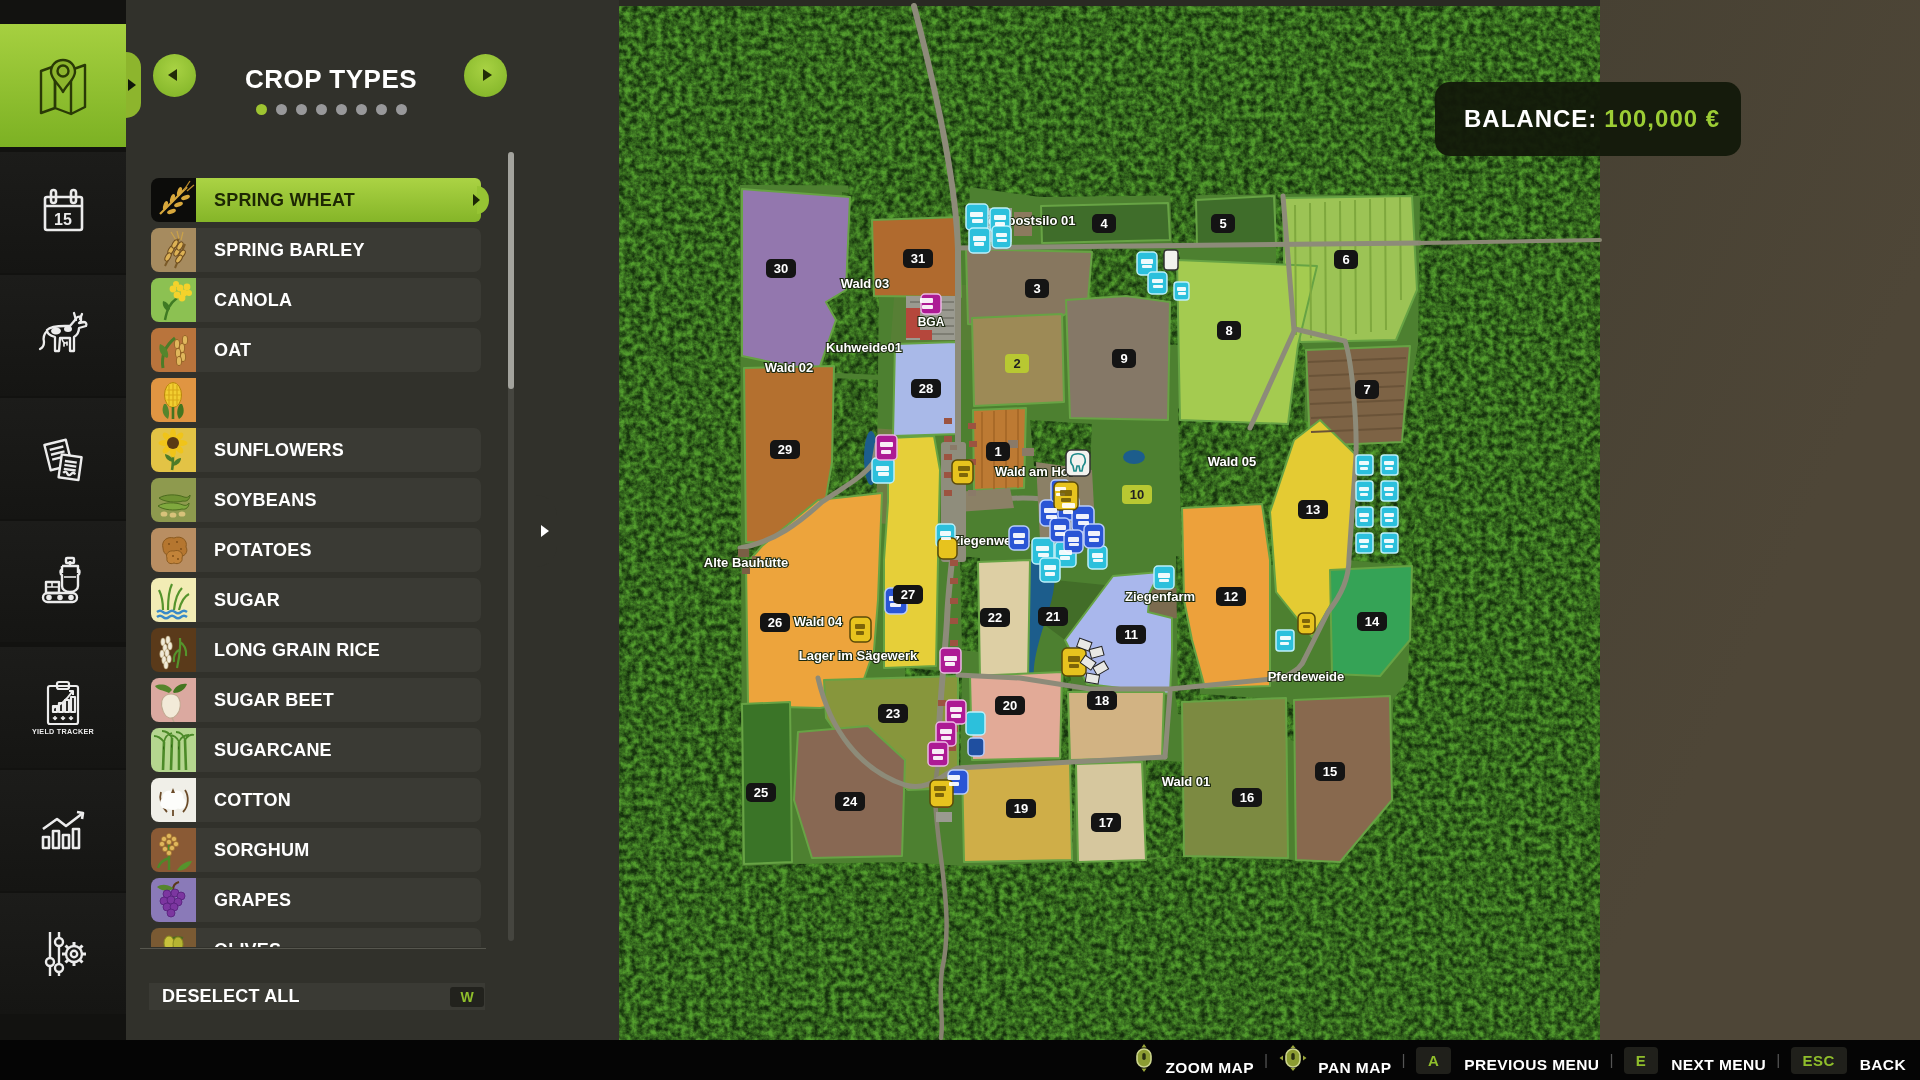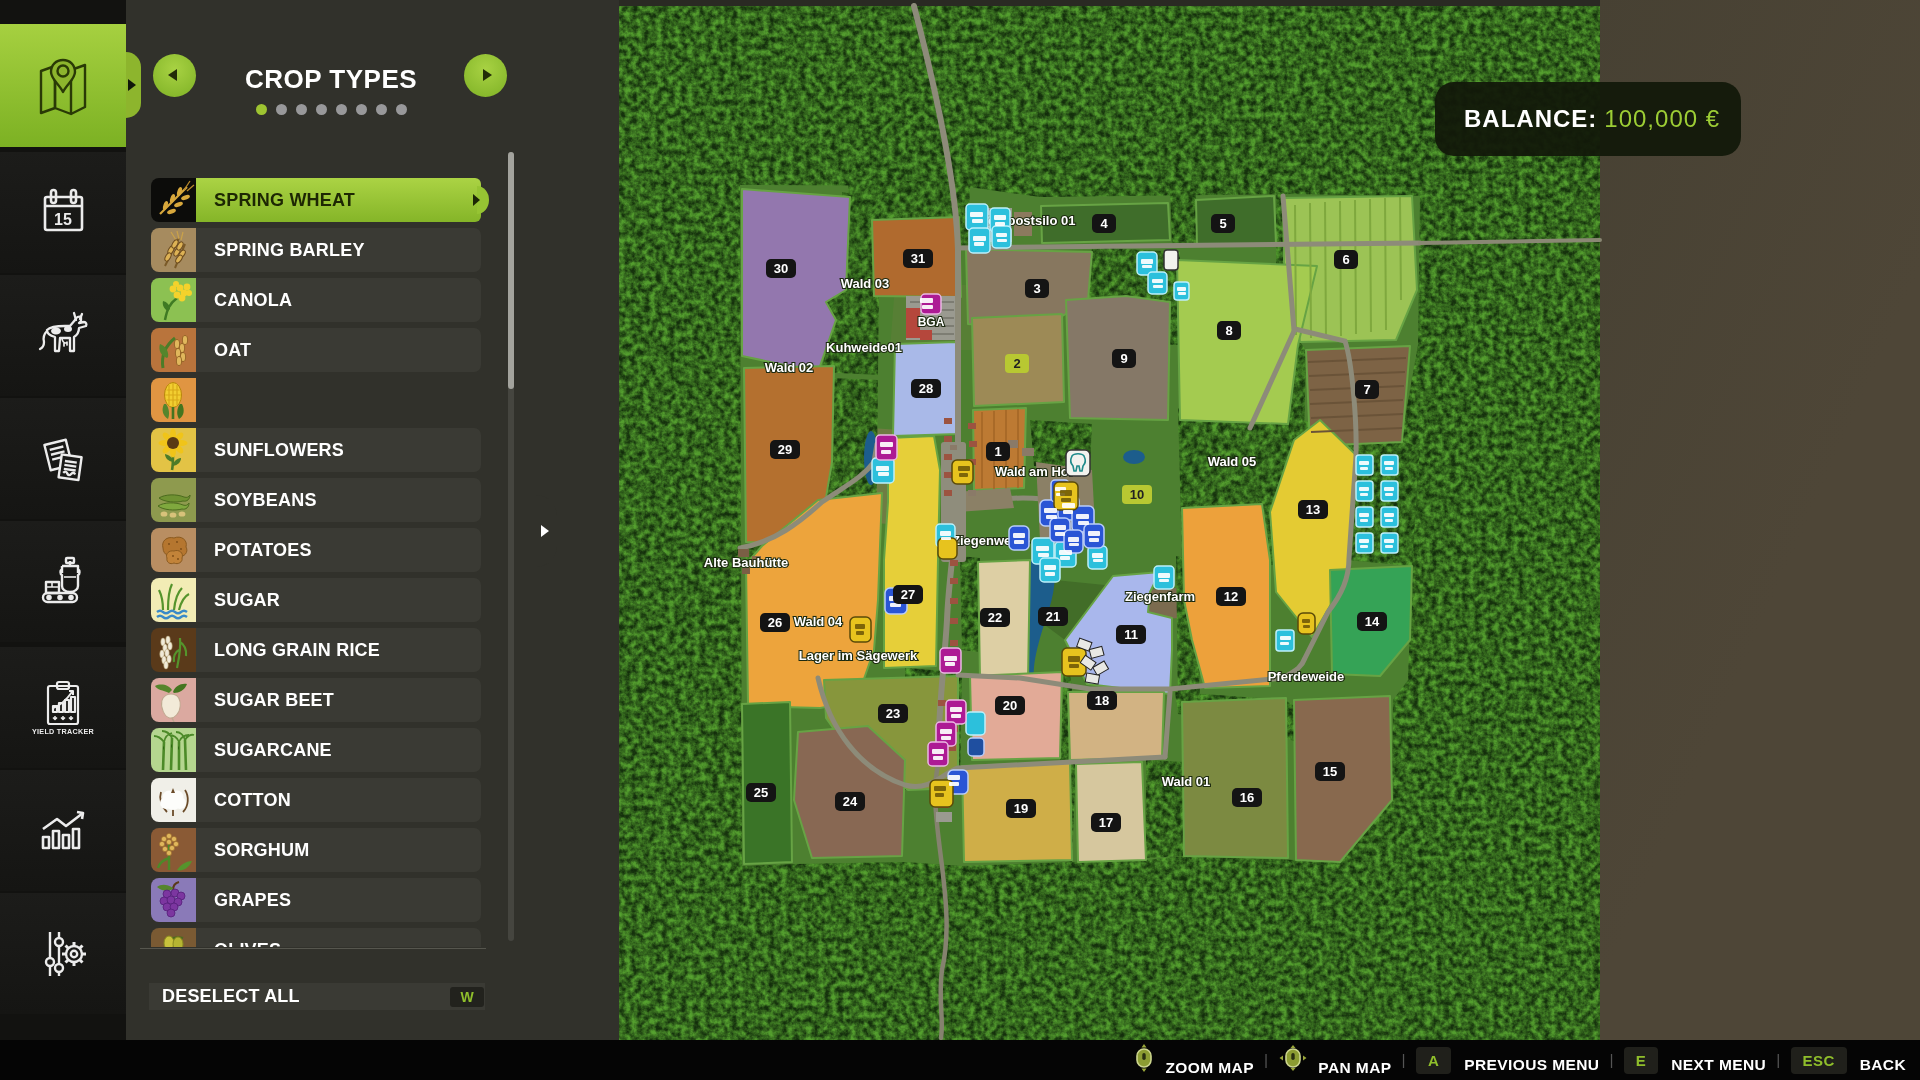--- a/index.html
+++ b/index.html
@@ -8,22 +8,22 @@
   #stage { position:relative; width:1920px; height:1080px; overflow:hidden; }
 
   
   #maparea { position:absolute; left:0; top:0; width:1920px; height:1080px; }
 
   
   #balance { position:absolute; left:1435px; top:82px; width:306px; height:74px;
     background:rgba(18,24,10,0.94); border-radius:15px; display:flex; align-items:center;
     padding-left:29px; }
   #balance .lbl { color:#fff; font-size:24px; font-weight:bold; letter-spacing:1px; }
-  #balance { white-space:nowrap;border-radius:19px; }
-  #balance .val { color:#9ccd35; font-size:24px; font-weight:normal; letter-spacing:1px; margin-left:7px; }
+  #balance { white-space:nowrap; }
+  #balance .val { color:#9ccd35; font-size:24px; font-weight:bold; letter-spacing:1px; margin-left:7px; }
 
   
   #bottombar { position:absolute; left:0; top:1040px; width:1920px; height:40px;
     background:#050505; display:flex; align-items:center; justify-content:flex-end;
     color:#fff; font-size:15.5px; font-weight:bold; letter-spacing:0.4px; }
   #bottombar .sep { color:#555; margin:0 10px; font-weight:normal; }
   #bottombar .key { display:inline-block; background:#20201b; color:#8fbe2b;
     border-radius:4px; padding:5px 12px; font-size:15px; margin-right:13px; }
   #bottombar .ic { margin-right:10px; }
   #bottombar .grp { display:flex; align-items:flex-end; }

